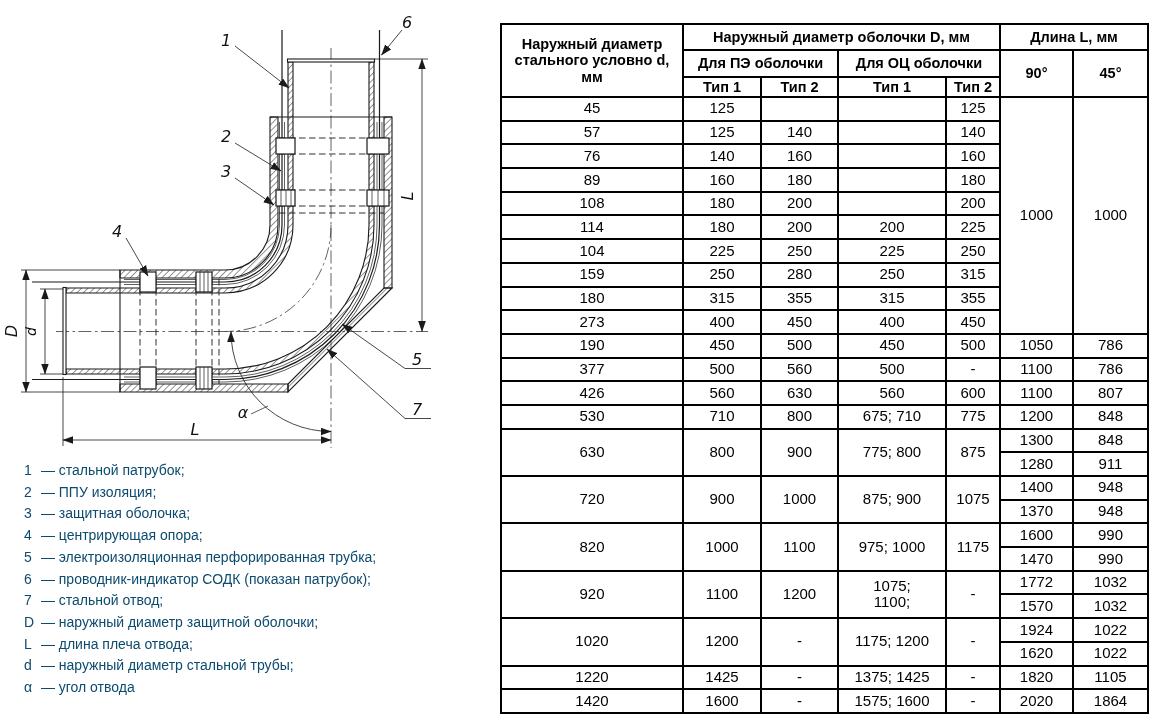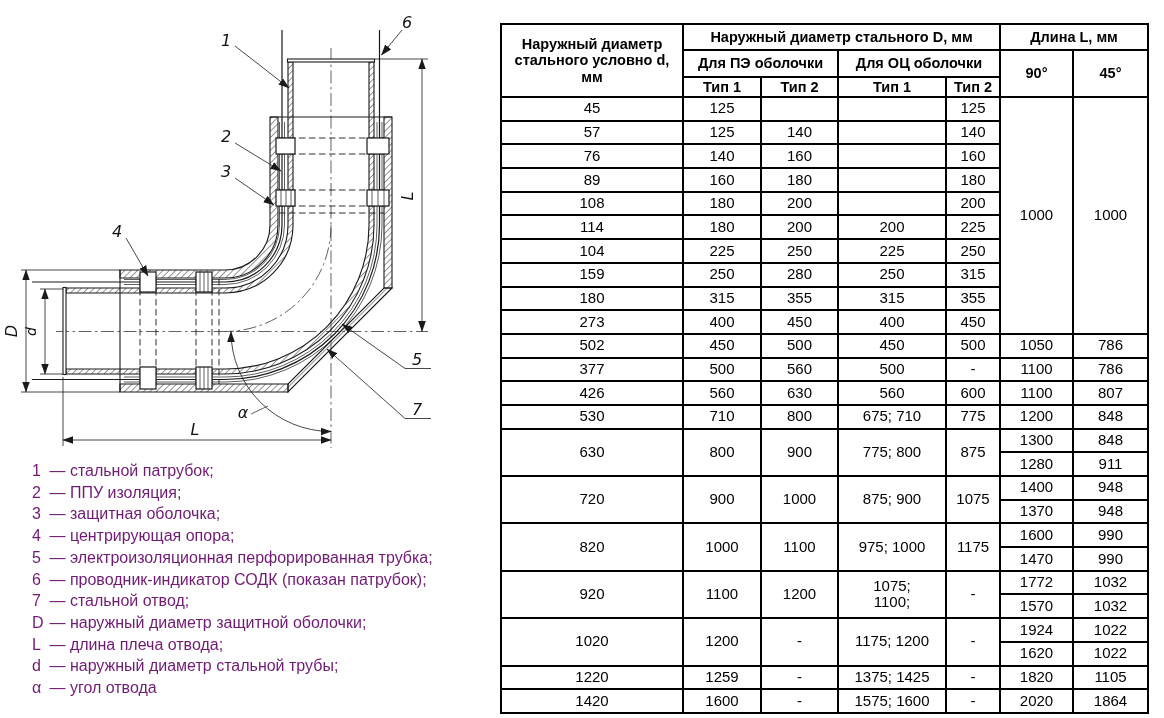--- a/index.html
+++ b/index.html
@@ -1,22 +1,22 @@
 <!DOCTYPE html>
 <html><head>
 <meta charset="utf-8">
 <style>
   html,body{margin:0;padding:0;background:#fff;}
   .canvas{position:relative;width:1164px;height:718px;background:#fff;overflow:hidden;
           font-family:"Liberation Sans",sans-serif;color:#000;}
   
   .drawing{position:absolute;left:0;top:0;}
   
-  .legend{position:absolute;left:32px;top:460px;font-size:16px;line-height:21.7px;
-          color:#701a75;white-space:nowrap;}
+  .legend{position:absolute;left:24px;top:460px;font-size:14px;line-height:21.7px;
+          color:#0c4a6e;white-space:nowrap;}
   .legend-line .lkey{display:inline-block;min-width:13px;}
   
   table.spec{position:absolute;left:500px;top:23px;border-collapse:collapse;table-layout:fixed;
              width:647px;background:#fff;}
   table.spec th,table.spec td{border:2px solid #000;text-align:center;vertical-align:middle;
              padding:0 2px;line-height:1.12;}
   table.spec thead th{font-weight:bold;font-size:14.5px;}
   table.spec thead tr:nth-child(1) th{height:24px;}
   table.spec thead tr:nth-child(2) th{height:25px;}
   table.spec thead tr:nth-child(3) th{height:18px;}
@@ -167,21 +167,21 @@
         <col style="width:78px">
         <col style="width:77px">
       <col style="width:108px">
         <col style="width:54px">
         <col style="width:73px">
         <col style="width:75px">
     </colgroup>
     <thead>
       <tr>
         <th rowspan="3">Наружный диаметр стального условно d, мм</th>
-        <th colspan="4">Наружный диаметр стального D, мм</th>
+        <th colspan="4">Наружный диаметр оболочки D, мм</th>
         <th colspan="2">Длина L, мм</th>
       </tr>
       <tr>
         <th colspan="2">Для ПЭ оболочки</th>
         <th colspan="2">Для ОЦ оболочки</th>
         <th rowspan="2">90°</th>
         <th rowspan="2">45°</th>
       </tr>
       <tr>
         <th>Тип 1</th>
@@ -257,21 +257,21 @@
           <td>355</td>
         </tr>
         <tr>
           <td>273</td>
           <td>400</td>
           <td>450</td>
           <td>400</td>
           <td>450</td>
         </tr>
         <tr>
-          <td>502</td>
+          <td>190</td>
           <td>450</td>
           <td>500</td>
           <td>450</td>
           <td>500</td>
           <td>1050</td>
           <td>786</td>
         </tr>
         <tr>
           <td>377</td>
           <td>500</td>
@@ -360,21 +360,21 @@
           <td rowspan="2">-</td>
           <td>1924</td>
           <td>1022</td>
         </tr>
         <tr>
           <td>1620</td>
           <td>1022</td>
         </tr>
         <tr>
           <td>1220</td>
-          <td>1259</td>
+          <td>1425</td>
           <td>-</td>
           <td>1375; 1425</td>
           <td>-</td>
           <td>1820</td>
           <td>1105</td>
         </tr>
         <tr>
           <td>1420</td>
           <td>1600</td>
           <td>-</td>

